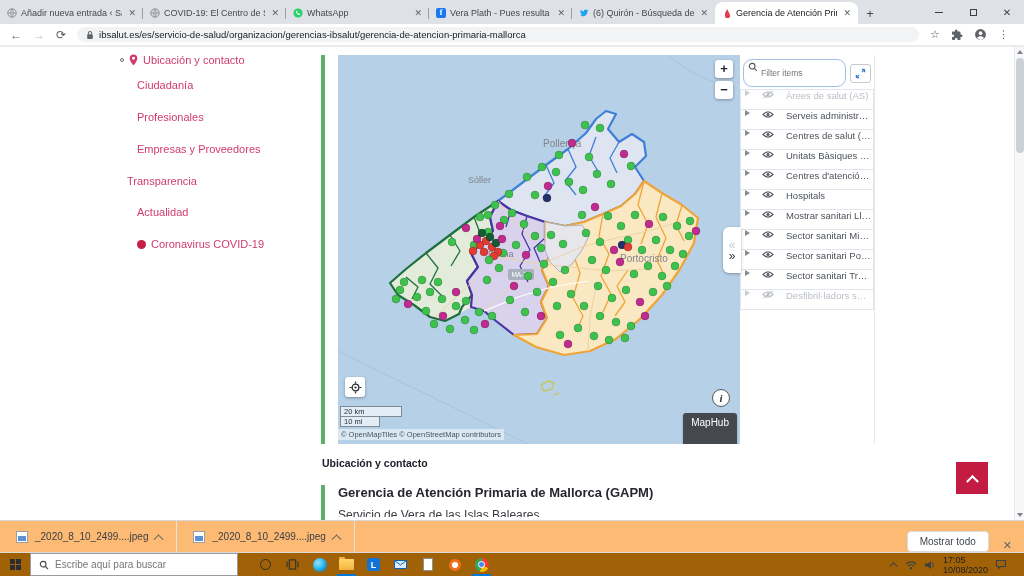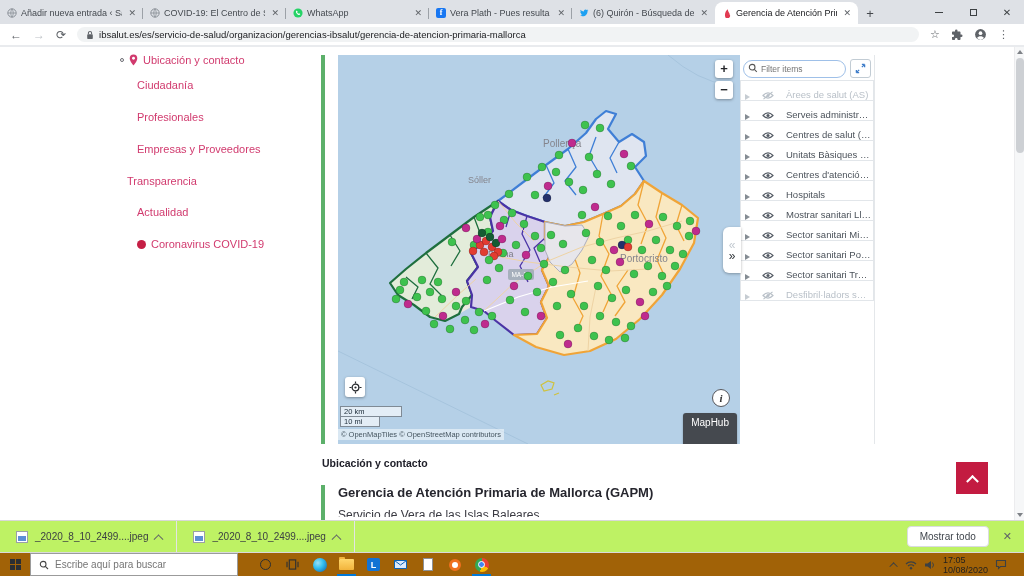--- a/index.html
+++ b/index.html
@@ -60,33 +60,33 @@
   .locate{position:absolute;left:7px;top:322px;width:20px;height:20px;background:#fff;border:none;border-radius:3px;box-shadow:0 1px 3px rgba(0,0,0,.35);display:flex;align-items:center;justify-content:center;cursor:pointer;z-index:4}
   .scalebox{position:absolute;left:2px;background:rgba(255,255,255,.62);border:1px solid #7f8a95;font-size:7.5px;color:#21303d;line-height:10px;padding-left:3px;z-index:3}
   .attrib{position:absolute;left:0;top:374px;background:rgba(255,255,255,.5);font-size:7.5px;color:#44545f;padding:1px 3px;white-space:nowrap;z-index:3}
   .infobtn{position:absolute;right:10px;top:334px;width:18px;height:18px;border-radius:50%;background:#fff;border:1.5px solid #57575c;color:#333;font-family:"Liberation Serif",serif;font-style:italic;font-weight:bold;font-size:11px;display:flex;align-items:center;justify-content:center;z-index:4;cursor:pointer}
   .maphub{position:absolute;right:3px;top:358px;height:35px;line-height:20px;padding:0 8px;background:#45494f;color:#fff;font-size:10px;border-radius:3px;z-index:4;box-shadow:0 1px 2px rgba(0,0,0,.3)}
 
   
   .layer-panel{width:135px;height:389px;background:#fff;border-right:1px solid #e4e7ea;font-size:9.5px}
   .lp-top{display:flex;align-items:center;gap:4px;padding:4px 3px 3px 3px}
   .filterwrap{position:relative;flex:1}
-  .filterwrap input{width:100%;height:18px;border:1px solid #9fc0e8;border-radius:9px;font-size:8.5px;padding:0 4px 0 17px;color:#555;outline:none;font-family:"Liberation Sans",sans-serif}
+  .filterwrap input{width:100%;height:28px;border:1px solid #9fc0e8;border-radius:9px;font-size:8.5px;padding:0 4px 0 17px;color:#555;outline:none;font-family:"Liberation Sans",sans-serif}
   .filterwrap .mag{position:absolute;left:5px;top:3px}
   .expandbtn{width:21px;height:19px;background:#fff;border:1px solid #c2ccd4;border-radius:3px;display:flex;align-items:center;justify-content:center;cursor:pointer}
-  .layer-row{height:21px;display:flex;align-items:flex-end;gap:12px;border:1px solid #e2e6ea;margin-top:-1px;padding-left:4px;background:#fff;cursor:pointer;overflow:hidden}
+  .layer-row{height:21px;display:flex;align-items:flex-start;gap:12px;border:1px solid #e2e6ea;margin-top:-1px;padding-left:4px;background:#fff;cursor:pointer;overflow:hidden}
   .layer-row .tri{width:0;height:0;border-left:5px solid #858c93;border-top:3.5px solid transparent;border-bottom:3.5px solid transparent;flex:0 0 auto}
   .layer-row .eye{display:inline-flex;color:#565d66;flex:0 0 auto}
   .layer-row .lyl{color:#4b525a;white-space:nowrap;overflow:hidden}
   .layer-row.off .lyl{color:#b9c0c8}
   .layer-row.off .eye{color:#b9c0c8}
   .layer-row.off .tri{border-left-color:#c6ccd2}
 
   
-  .dlbar{position:absolute;left:0;right:0;top:520px;height:32px;background:#bef264;border-top:1px solid #d8d8d8;display:flex;align-items:center}
+  .dlbar{position:absolute;left:0;right:0;top:520px;height:32px;background:#fdba74;border-top:1px solid #d8d8d8;display:flex;align-items:flex-end}
   .dlitem{display:flex;align-items:center;gap:7px;padding:0 14px 0 16px;height:100%;cursor:pointer}
   .dlitem .dlname{font-size:10px;color:#3c4043;white-space:nowrap}
   .dlchev{width:7px;height:7px;border-top:1.5px solid #5f6368;border-left:1.5px solid #5f6368;transform:rotate(45deg) translate(2px,2px)}
   .dlsep{width:1px;height:100%;background:#e4e4e4}
   .jpeg-ic{width:12px;height:12px;border:1px solid #9aa0a6;background:#fff;position:relative}
   .jpeg-ic::after{content:"";position:absolute;left:1px;right:1px;bottom:1px;height:5px;background:#5c8fd6}
   .showall{margin-left:auto;margin-right:14px;border:1px solid #dadce0;border-radius:4px;background:#fff;padding:4px 12px;font-size:10px;color:#40464d;cursor:pointer;font-family:"Liberation Sans",sans-serif}
   .dlclose{margin-right:12px;color:#5f6368;font-size:11px;cursor:pointer}
 
   

